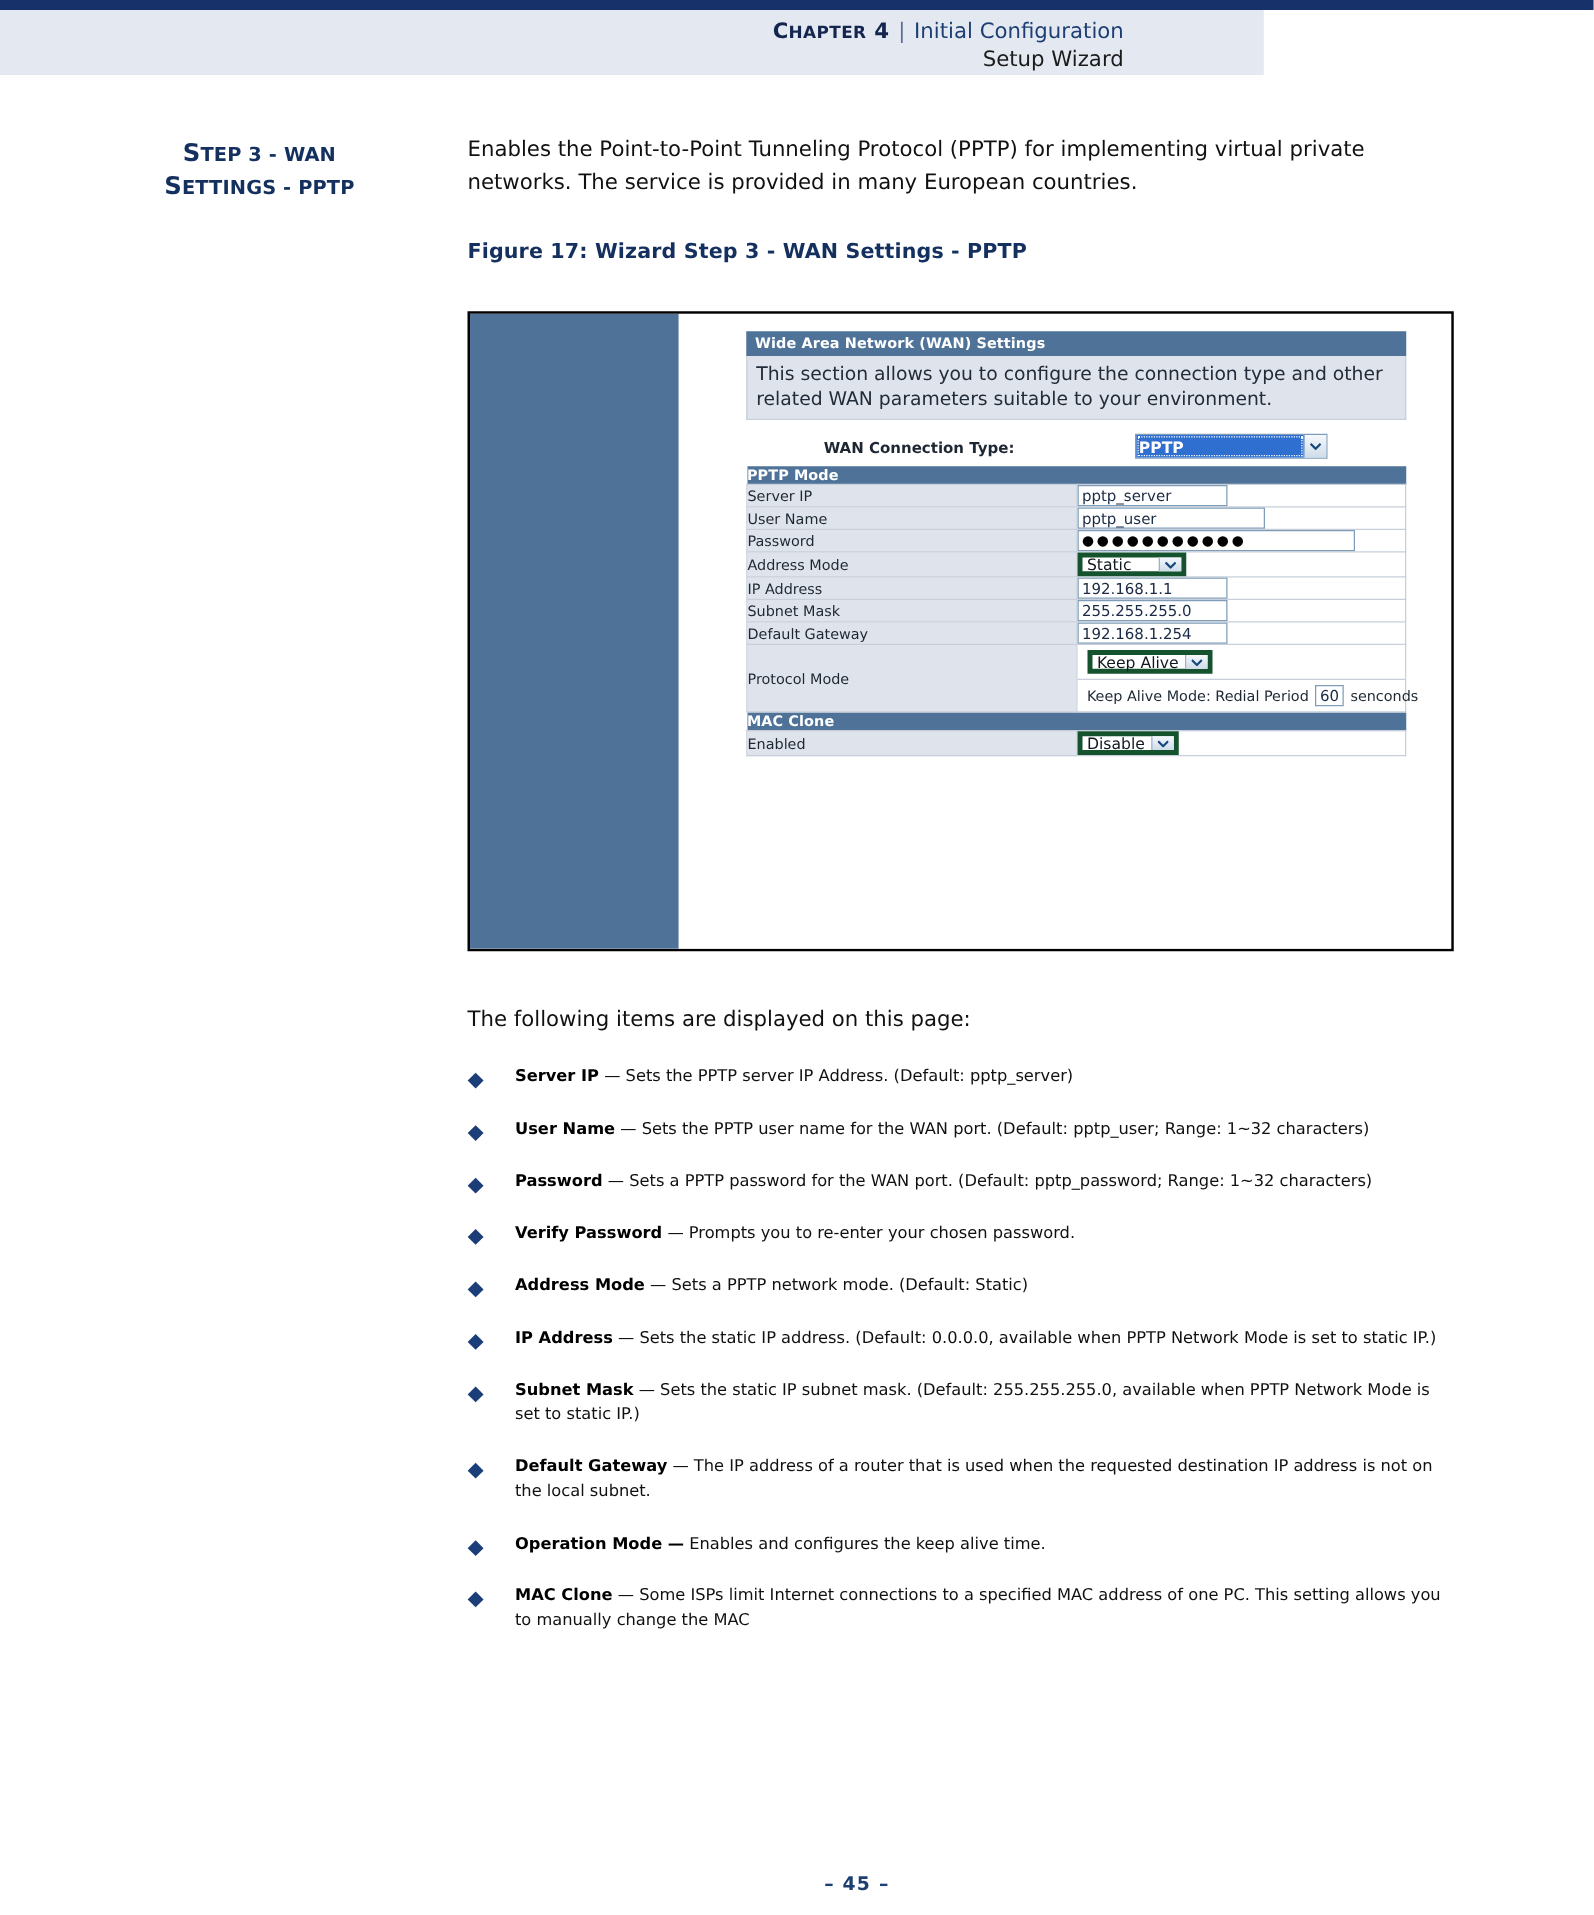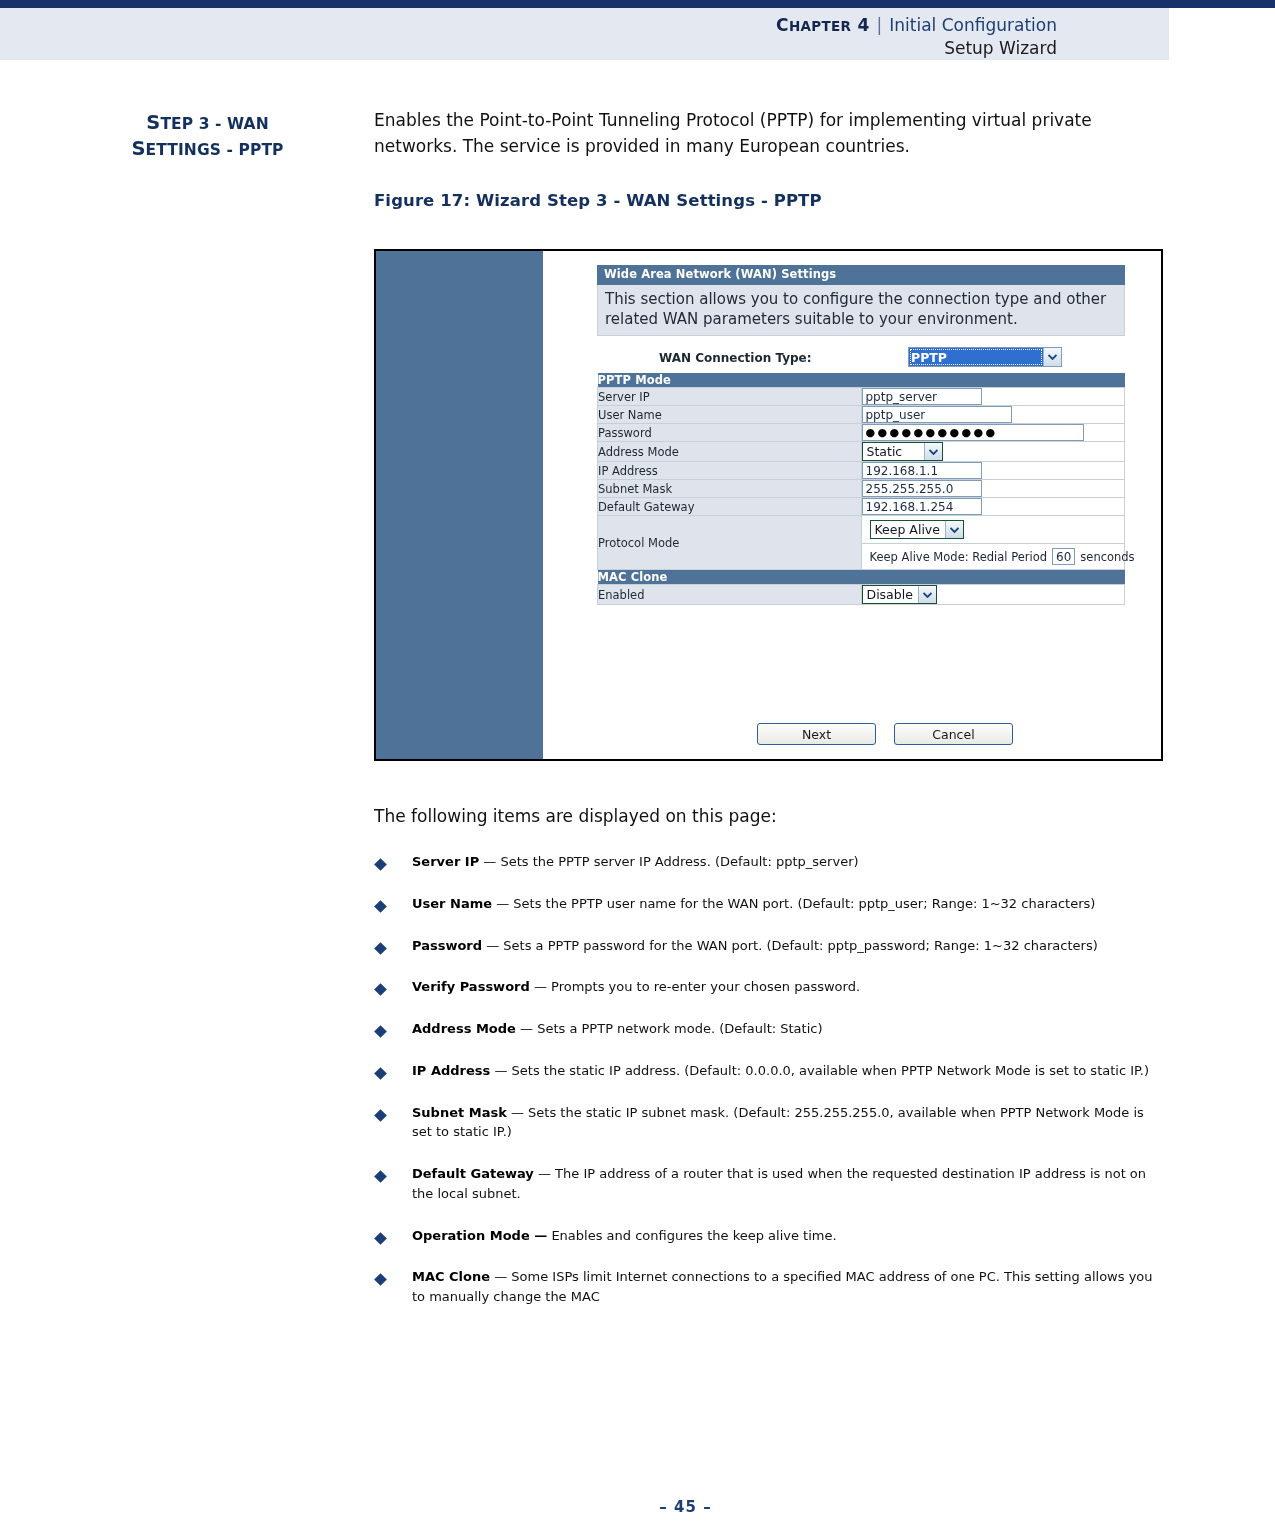--- a/index.html
+++ b/index.html
@@ -18,21 +18,21 @@
   
   #top-rule {
     position: absolute;
     top: 0; left: 0;
     width: 1275px; height: 8px;
     background: #17316b;
   }
   #page-header {
     position: absolute;
     top: 8px; left: 0;
-    width: 1169px; height: 52px;
+    width: 1011px; height: 52px;
     background: #e4e8f1;
   }
   #header-lines {
     position: absolute;
     right: 112px;
     top: 6px;
     text-align: right;
     line-height: 1.36;
   }
   .hdr-line1 {
@@ -244,21 +244,21 @@
   .w-pass  { width: 222px; }
   .w-tiny  { width: 48px; }
   .pass-dots {
     font-size: 11px;
     letter-spacing: 2.4px;
     color: #000000;
   }
 
   .minisel {
     display: inline-flex;
-    border: 1px solid #14532d;
+    border: 4px solid #14532d;
     background: #ffffff;
     height: 19px;
     box-sizing: border-box;
     vertical-align: middle;
     align-items: stretch;
   }
   .minisel .mval {
     display: flex;
     align-items: center;
     padding: 0 5px 0 4px;
@@ -496,24 +496,20 @@
               <svg width="9" height="6" viewBox="0 0 9 6">
                     <path d="M0.5 1 L4.5 5 L8.5 1" fill="none" stroke="#16477d" stroke-width="1.8"></path>
                   </svg>
             </span>
           </span>
         </td>
       </tr>
     </tbody>
       </table>
 
-    <div id="ui-buttons">
-      <div class="ui-btn">Next</div>
-      <div class="ui-btn">Cancel</div>
-    </div>
 
   </div>
 </div>
 
 <div id="items-intro">The following items are displayed on this page:</div>
 
 <div id="bullets">
   <div class="bullet"><span class="dia"></span><b>Server IP</b><span> — </span><span>Sets the PPTP server IP Address. (Default: pptp_server)</span></div>
   <div class="bullet"><span class="dia"></span><b>User Name</b><span> — </span><span>Sets the PPTP user name for the WAN port. (Default: pptp_user; Range: 1~32 characters)</span></div>
   <div class="bullet"><span class="dia"></span><b>Password</b><span> — </span><span>Sets a PPTP password for the WAN port. (Default: pptp_password; Range: 1~32 characters)</span></div>

